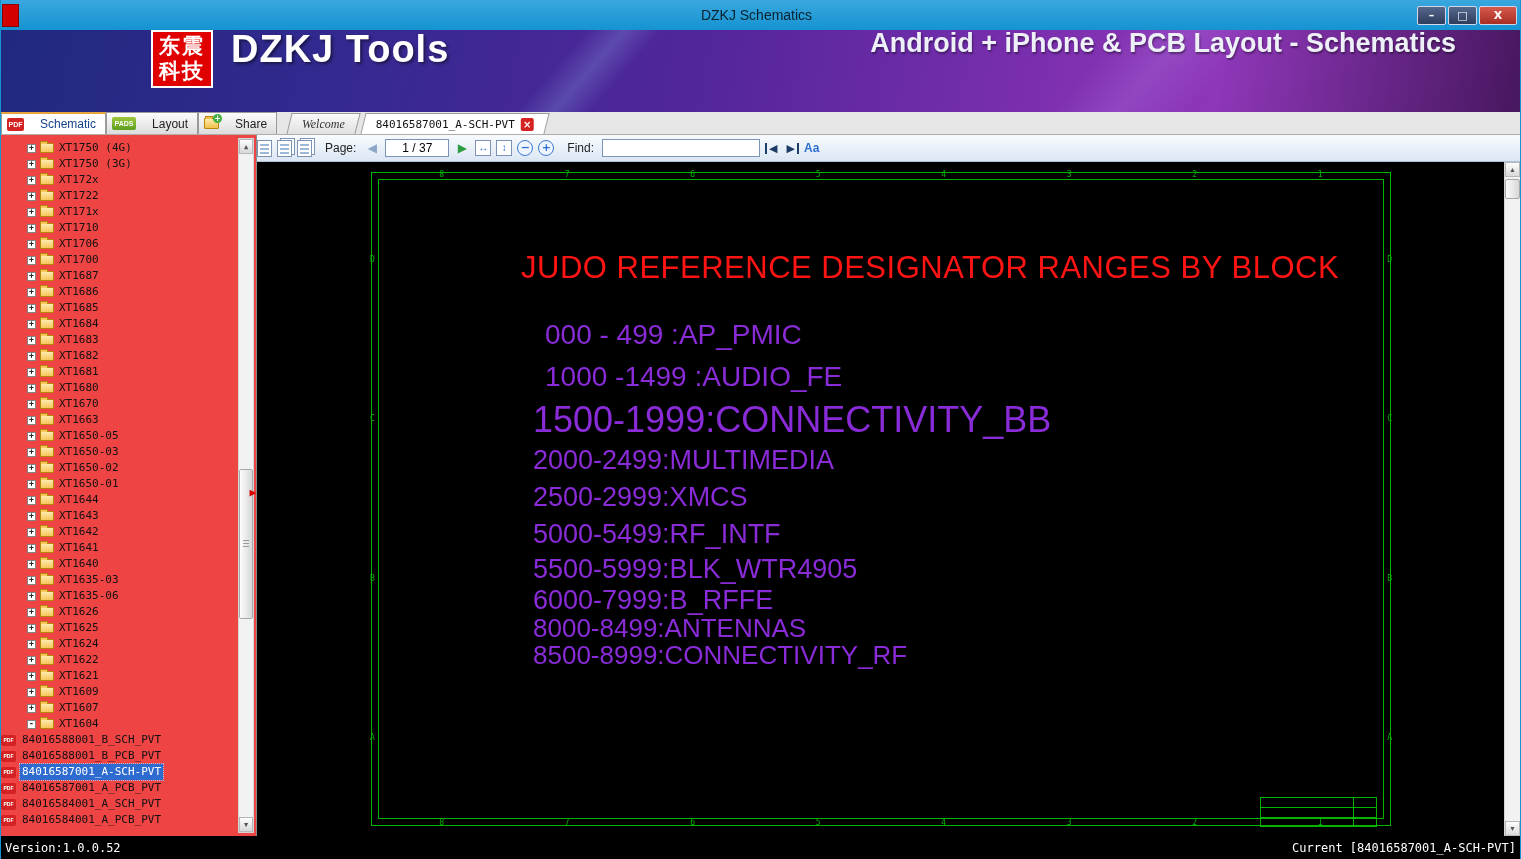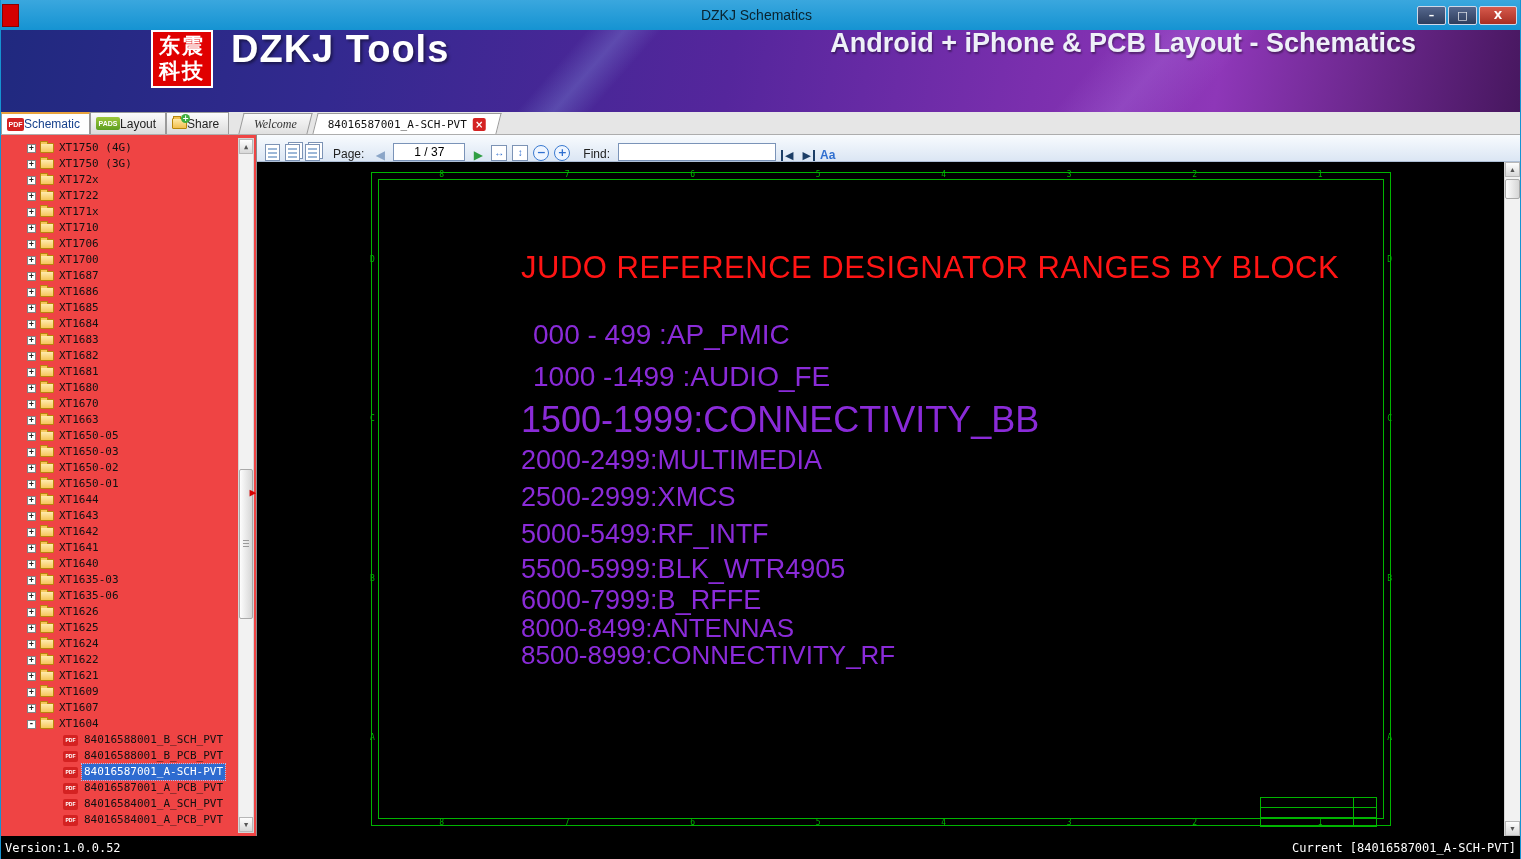--- a/index.html
+++ b/index.html
@@ -16,25 +16,25 @@
   .win-btn.close{width:38px;background:linear-gradient(#d65a4c,#a82e23)}
 
   
   .banner{height:82px;flex:0 0 auto;position:relative;overflow:hidden;display:flex;background:linear-gradient(100deg,#20297f 0%,#33298f 22%,#55269c 48%,#7b2fae 68%,#8e37b8 80%,#47175f 100%)}
   .streak{position:absolute;top:-30px;height:160px;transform:skewX(-22deg);pointer-events:none}
   .streak.s1{left:430px;width:300px;background:linear-gradient(115deg,rgba(255,255,255,0) 40%,rgba(160,200,255,.22) 50%,rgba(255,255,255,0) 60%)}
   .streak.s2{right:150px;width:430px;background:linear-gradient(115deg,rgba(255,255,255,0) 35%,rgba(200,160,255,.18) 48%,rgba(255,255,255,0) 62%)}
   .logo-box{width:62px;height:58px;margin-left:150px;background:#e00000;display:flex;flex-direction:column;align-items:center;justify-content:center;box-shadow:inset 0 0 0 2px #fff,inset 0 0 0 4px #e00000;z-index:1}
   .logo-line{color:#fff;font:bold 21px/25px "DejaVu Sans",sans-serif;letter-spacing:2px}
   .app-name{color:#fff;font:bold 38px/1 "Liberation Sans",sans-serif;margin-left:18px;letter-spacing:1px;text-shadow:2px 2px 3px rgba(0,0,0,.45);z-index:1}
-  .tagline{color:#eef0f8;font:bold 27px/1 "Liberation Sans",sans-serif;margin-left:auto;margin-right:104px;text-shadow:1px 2px 2px rgba(0,0,0,.4);z-index:1;white-space:nowrap}
+  .tagline{color:#eef0f8;font:bold 27px/1 "Liberation Sans",sans-serif;margin-left:auto;margin-right:64px;text-shadow:1px 2px 2px rgba(0,0,0,.4);z-index:1;white-space:nowrap}
 
   
   .tabbar{height:23px;flex:0 0 auto;background:#e6e6e6;border-bottom:1px solid #adadad;display:flex;align-items:flex-end}
-  .main-tab{height:22px;display:flex;align-items:center;gap:0;padding:0 9px 0 5px;border:1px solid #9a9a9a;border-bottom:none;background:linear-gradient(#fcfcfc,#dcdcdc);font-size:12px;color:#222;cursor:default;white-space:nowrap}
+  .main-tab{height:22px;display:flex;align-items:center;gap:16px;padding:0 9px 0 5px;border:1px solid #9a9a9a;border-bottom:none;background:linear-gradient(#fcfcfc,#dcdcdc);font-size:12px;color:#222;cursor:default;white-space:nowrap}
   .main-tab.active{background:#fff;color:#16418c;border-top:2px solid #e8a33d}
   .pdf-badge{display:inline-block;min-width:17px;padding:0 1px;height:13px;background:#d42222;border-radius:2px;color:#fff;font:bold 7px/13px "Liberation Sans",sans-serif;text-align:center}
   .pads-badge{display:inline-block;min-width:24px;height:13px;background:linear-gradient(#9dc73a,#5d9e22);border-radius:2px;color:#fff;font:bold 7px/13px "Liberation Sans",sans-serif;text-align:center;padding:0 1px}
   .share-folder{position:relative;width:15px;height:11px;background:linear-gradient(#ffe9a8,#f2c04e);border:1px solid #b8860b;border-radius:1px}
   .share-folder::before{content:"";position:absolute;top:-3px;left:0;width:6px;height:2px;background:#f2c04e;border:1px solid #b8860b;border-bottom:none}
   .share-folder::after{content:"+";position:absolute;right:-4px;top:-5px;width:9px;height:9px;background:#3fae3f;border-radius:50%;color:#fff;font:bold 8px/9px "DejaVu Sans",sans-serif;text-align:center}
   .doc-tabs{display:flex;align-items:flex-end;margin-left:12px;height:100%}
   .doc-tab{height:21px;display:flex;align-items:center;gap:6px;padding:0 12px;background:linear-gradient(#fafafa,#e0e0e0);border:1px solid #9a9a9a;border-bottom:none;transform:skewX(-14deg);margin-right:5px;font:italic 12px/1 "Liberation Serif",serif;color:#333;cursor:default}
   .doc-tab>*{transform:skewX(14deg);white-space:nowrap}
   .doc-tab.active{background:#fff;font:11px/1 "DejaVu Sans Mono",monospace;color:#111}
@@ -45,44 +45,44 @@
   .content{flex:1;display:flex;min-height:0}
 
   
   .sidebar{width:256px;flex:0 0 auto;background:#ef4444;border-right:1px solid #8a8a8a;position:relative;overflow:hidden;font:11px/16px "DejaVu Sans Mono",monospace;color:#111;padding-top:5px}
   .folder-row{display:flex;align-items:center;height:16px;padding-left:26px;white-space:nowrap;cursor:default}
   .expander{width:9px;height:9px;flex:0 0 auto;border:1px solid #848484;background:#fff;display:inline-flex;align-items:center;justify-content:center;font:bold 8px/1 "DejaVu Sans Mono",monospace;color:#222;margin-right:4px}
   .expander::before{content:"+"}
   .tree-folders .folder-row:last-of-type .expander::before{content:"-"}
   .folder-icon{position:relative;width:14px;height:10px;flex:0 0 auto;background:linear-gradient(#ffeaae,#f5c75a);border:1px solid #b8860b;border-radius:1px;margin-right:5px}
   .folder-icon::before{content:"";position:absolute;top:-3px;left:-1px;width:6px;height:2px;background:#f5c75a;border:1px solid #b8860b;border-bottom:none;border-radius:1px 1px 0 0}
-  .file-row{display:flex;align-items:center;height:16px;padding-left:62px;white-space:nowrap;cursor:default}
+  .file-row{display:flex;align-items:center;height:16px;white-space:nowrap;cursor:default}
   .pdf-mini{display:inline-block;flex:0 0 auto;min-width:15px;height:11px;background:#d42222;border-radius:2px;color:#fff;font:bold 5px/11px "Liberation Sans",sans-serif;text-align:center;margin-right:4px}
   .file-label{padding:0 2px}
   .file-row.selected .file-label{background:#2e6bd0;color:#fff;outline:1px dotted #9cc4ff}
   .splitter-arrow{position:absolute;right:0;top:352px;color:#d40000;font-size:11px;z-index:5;line-height:1}
   .splitter-arrow::before{content:"▶"}
 
   
   .side-scroll{position:absolute;top:3px;right:2px;bottom:3px;width:16px;background:#f2f2f2;border:1px solid #d5d5d5}
   .scroll-btn{position:absolute;left:0;right:0;height:15px;background:linear-gradient(#fefefe,#d8d8d8);border:1px solid #b7b7b7;color:#555;font-size:7px;display:flex;align-items:center;justify-content:center}
   .scroll-btn.up{top:0}.scroll-btn.down{bottom:0}
   .scroll-btn.up::before{content:"▲"}.scroll-btn.down::before{content:"▼"}
   .side-thumb{position:absolute;left:0;right:0;top:330px;height:150px;background:linear-gradient(90deg,#fdfdfd,#d6d6d6);border:1px solid #a9a9a9;border-radius:2px}
   .side-thumb::after{content:"";position:absolute;left:3px;right:3px;top:50%;margin-top:-4px;height:8px;background:repeating-linear-gradient(#9a9a9a 0 1px,transparent 1px 3px)}
 
   
   .right-col{flex:1;display:flex;flex-direction:column;min-width:0}
-  .toolbar{height:27px;flex:0 0 auto;background:linear-gradient(#f8fbfe,#dbe6f4);border-bottom:1px solid #aebfd6;display:flex;align-items:flex-end;padding:0 8px;gap:5px}
+  .toolbar{height:27px;flex:0 0 auto;background:linear-gradient(#f8fbfe,#dbe6f4);border-bottom:1px solid #aebfd6;display:flex;align-items:center;padding:0 0;gap:5px}
   .tb-doc{width:15px;height:17px;background:#fff;border:1px solid #7c93b5;position:relative}
   .tb-doc.stack{box-shadow:3px -2px 0 -1px #fff,3px -2px 0 0 #7c93b5}
   .tb-doc::after{content:"";position:absolute;left:2px;right:2px;top:3px;height:2px;background:#9db8d8;box-shadow:0 4px 0 #9db8d8,0 8px 0 #9db8d8}
   .tb-label{font-size:12px;color:#222;margin:0 3px 0 8px}
   .tb-input{height:18px;border:1px solid #7a93b8;background:#fff;font:12px "Liberation Sans",sans-serif;padding:0 3px}
-  .page-input{width:72px;text-align:center}
+  .page-input{width:64px;text-align:center}
   .find-input{width:158px}
   .tb-nav{width:16px;text-align:center;font-size:12px;line-height:1;cursor:default}
   .tb-nav.prev{color:#8ba6c8}.tb-nav.prev::before{content:"◀"}
   .tb-nav.next{color:#2f9e43}.tb-nav.next::before{content:"▶"}
   .tb-fit{width:16px;height:16px;border:1px solid #7c93b5;background:#fff;color:#2f6fd0;font-size:10px;line-height:14px;text-align:center}
   .tb-fit.w::before{content:"↔"}
   .tb-fit.h::before{content:"↕"}
   .tb-zoom{width:16px;height:16px;border:1px solid #3a7ad0;border-radius:50%;background:#eef5ff;color:#2f6fd0;font:bold 11px/14px "DejaVu Sans",sans-serif;text-align:center}
   .tb-zoom.minus::before{content:"−"}
   .tb-zoom.plus::before{content:"+"}
@@ -98,21 +98,21 @@
   .main{flex:1;background:#000;position:relative;overflow:hidden}
   .page{position:absolute;left:108px;top:4px;width:1032px;height:666px;background:#000}
   .frame-outer{position:absolute;inset:6px;border:1px solid var(--sch-frame,#00b400)}
   .frame-inner{position:absolute;inset:13px;border:1px solid var(--sch-frame,#00b400)}
   .ticks{position:absolute;display:flex;color:var(--sch-frame,#00b400);font:8px/8px "DejaVu Sans Mono",monospace}
   .ticks-top{top:5px;left:14px;right:14px;justify-content:space-around}
   .ticks-bottom{bottom:5px;left:14px;right:14px;justify-content:space-around}
   .ticks-left{left:5px;top:14px;bottom:14px;flex-direction:column;justify-content:space-around}
   .ticks-right{right:5px;top:14px;bottom:14px;flex-direction:column;justify-content:space-around}
   .sch-title{position:absolute;left:156px;top:84px;font-size:31px;color:var(--sch-title,#ff1414);letter-spacing:.5px;white-space:nowrap}
-  .ranges{position:absolute;left:156px;top:148px;color:var(--sch-ranges,#8a2bd8)}
+  .ranges{position:absolute;left:168px;top:148px;color:var(--sch-ranges,#8a2bd8)}
   .range-line{display:flex;align-items:center;white-space:nowrap}
   .range-line:nth-of-type(-n+2){margin-left:12px}
   .range-line:nth-of-type(1),.range-line:nth-of-type(2){height:42px;font-size:28px}
   .range-line:nth-of-type(3){height:44px;font-size:36px}
   .range-line:nth-of-type(4),.range-line:nth-of-type(5),.range-line:nth-of-type(6){height:37px;font-size:27px}
   .range-line:nth-of-type(7){height:33px;font-size:27px}
   .range-line:nth-of-type(8){height:29px;font-size:27px}
   .range-line:nth-of-type(n+9){height:27px;font-size:26px}
   .titleblock{position:absolute;right:20px;bottom:5px;width:117px;height:30px;border:1px solid var(--sch-frame,#00b400)}
   .titleblock::after{content:"";position:absolute;top:0;bottom:0;right:22px;border-left:1px solid var(--sch-frame,#00b400)}

